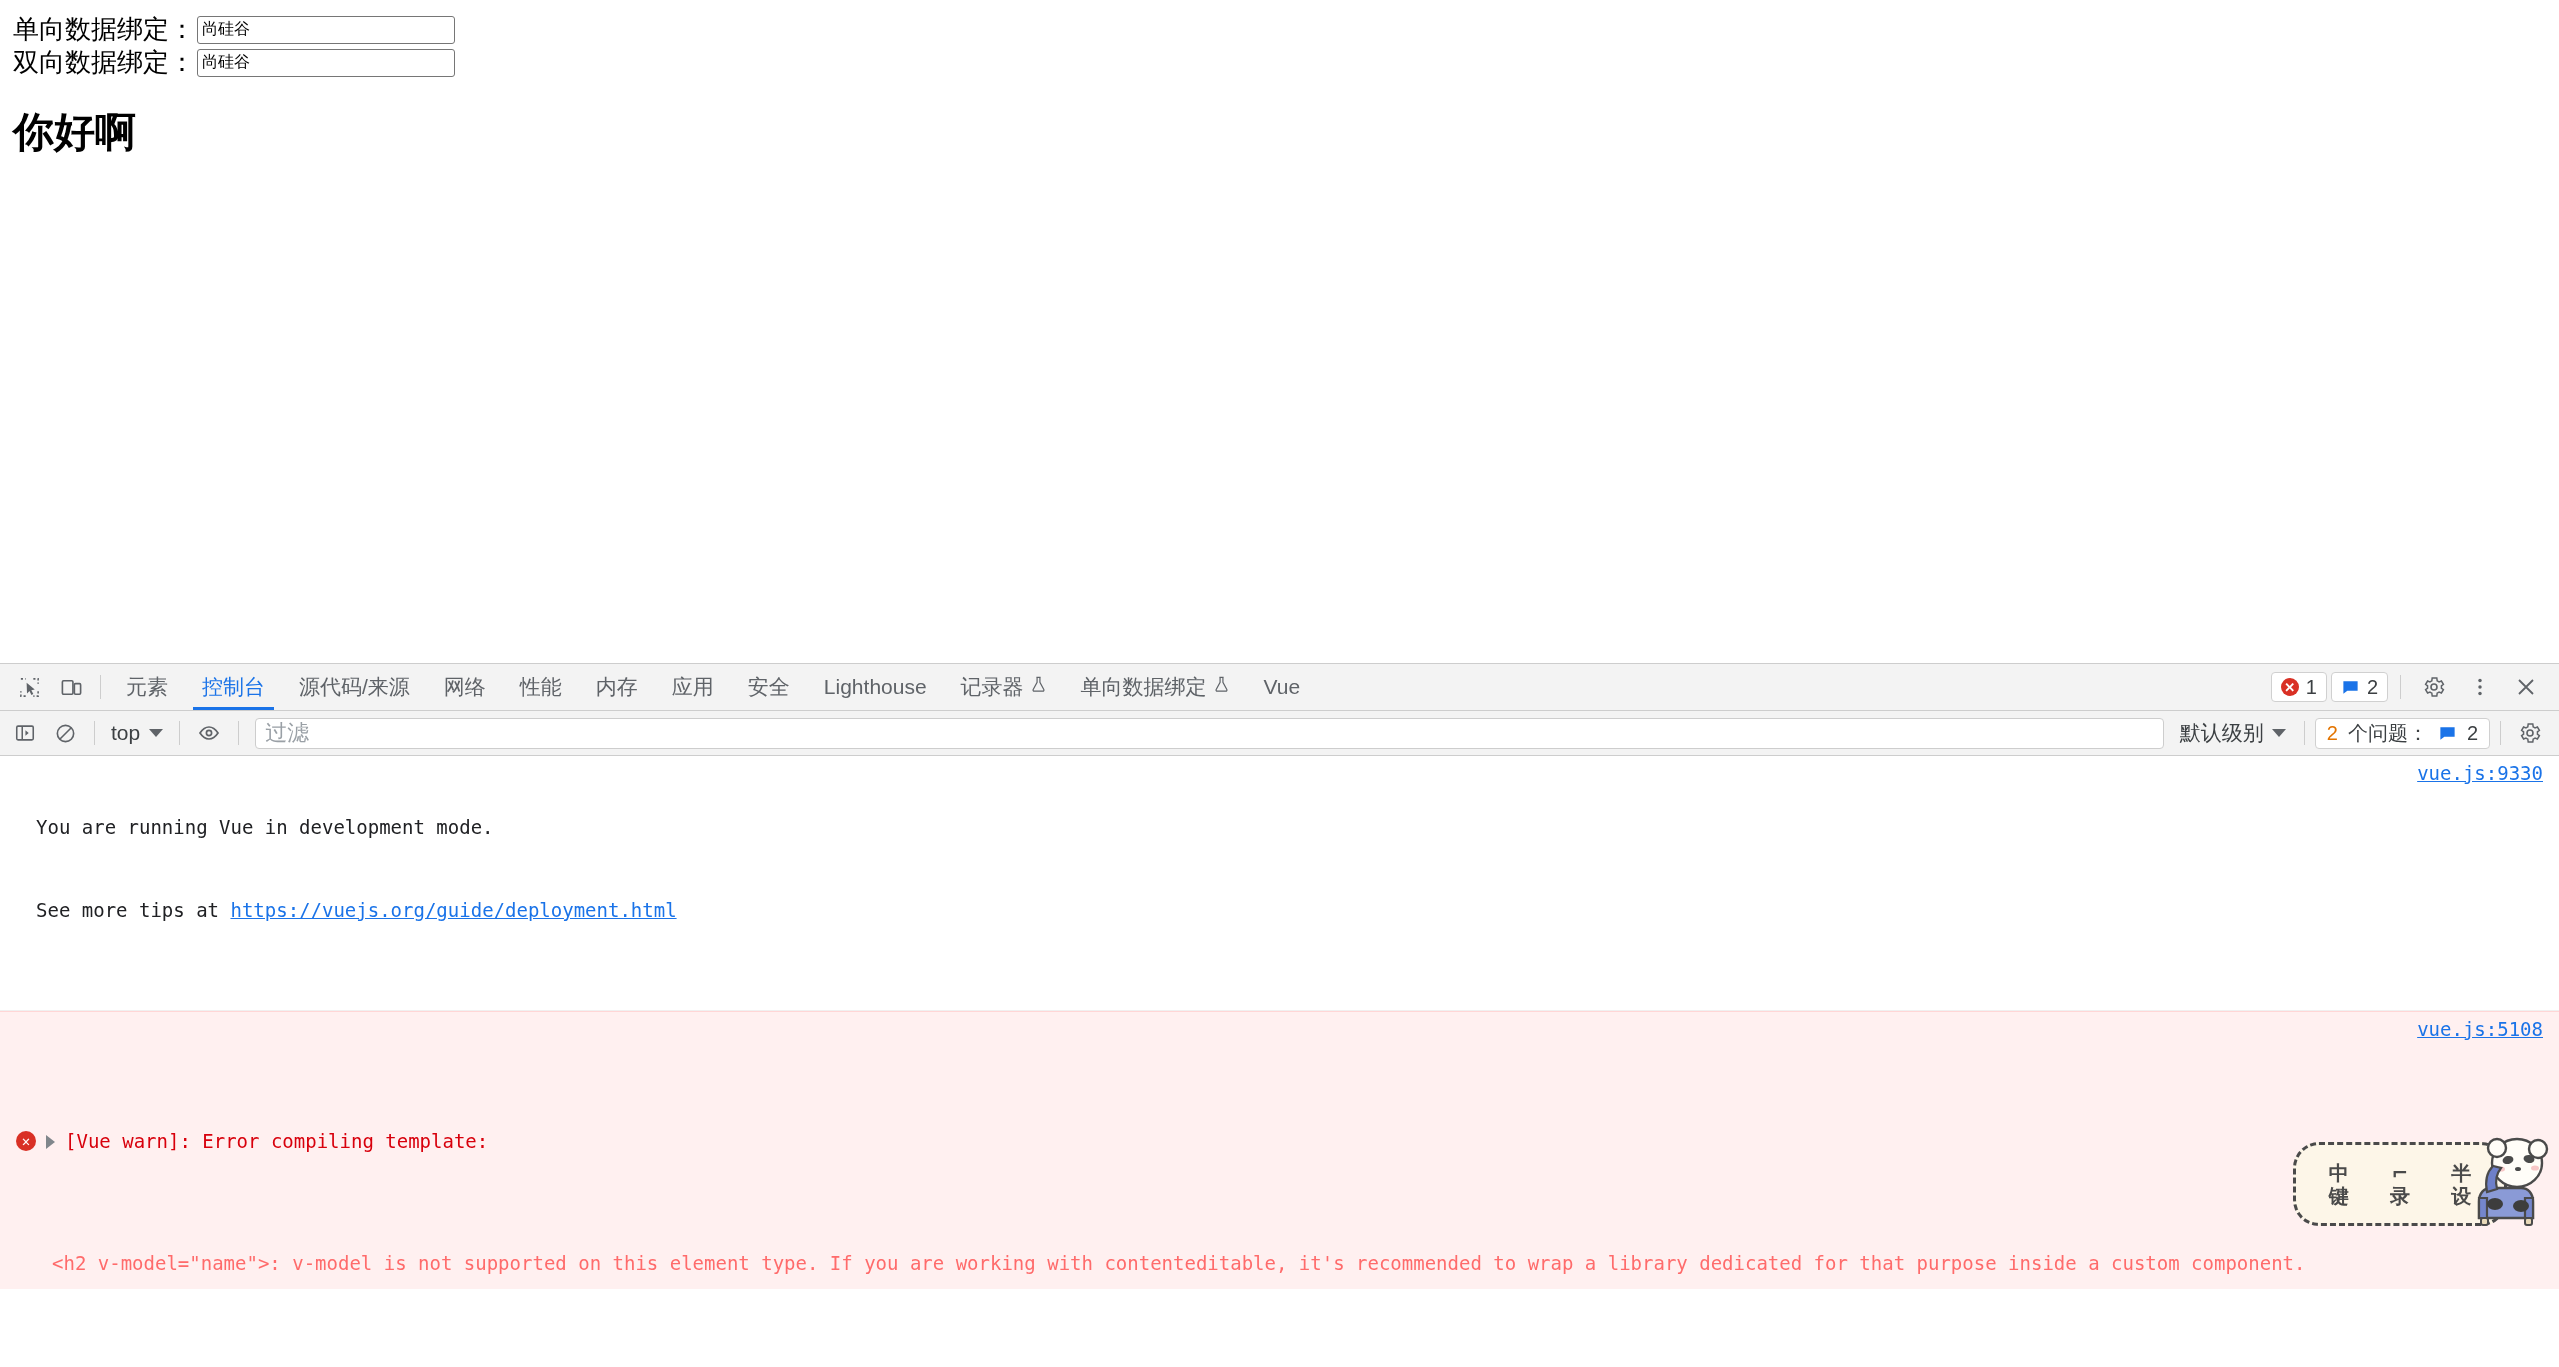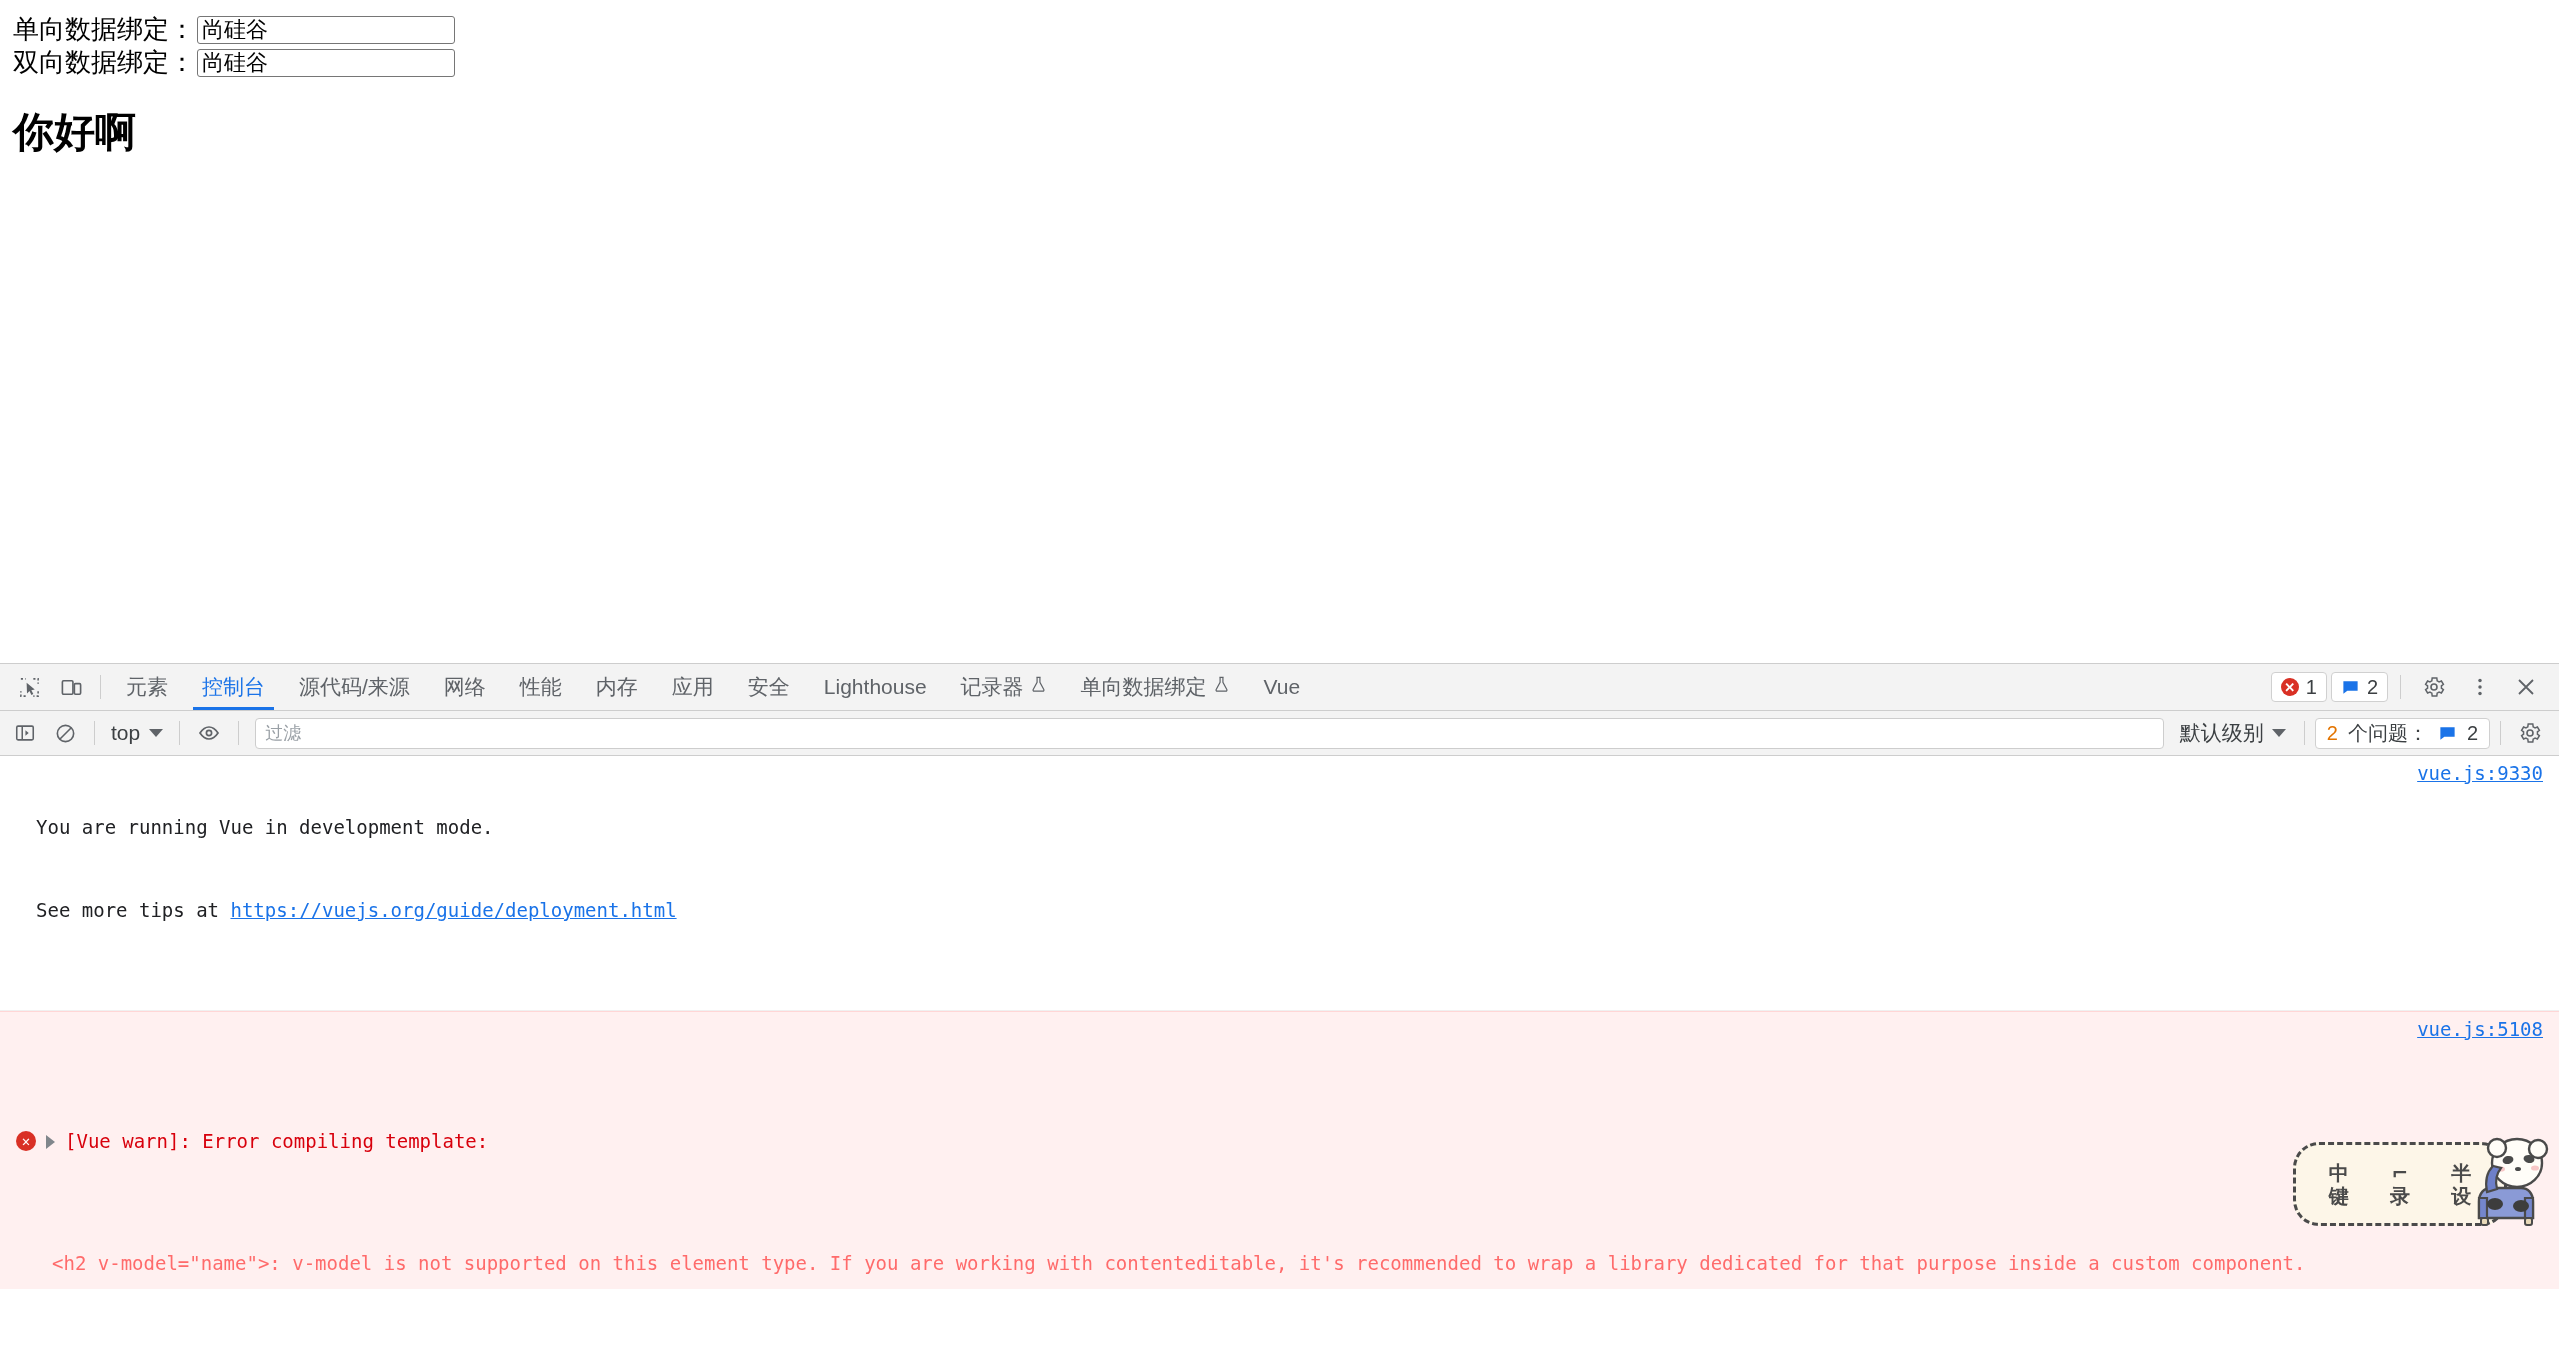--- a/index.html
+++ b/index.html
@@ -27,21 +27,21 @@
     height: 33px;
     font-size: 26px;
     color: #000;
     font-family: "Liberation Sans", sans-serif;
   }
   .bind-label { white-space: nowrap; }
   .bind-input {
     margin-left: 2px;
     width: 258px;
     height: 28px;
-    font-size: 22px;
+    font-size: 16px;
     padding: 1px 4px;
     border: 1px solid #767676;
     border-radius: 3px;
     background: #fff;
     color: #000;
     font-family: "Liberation Sans", sans-serif;
     outline: none;
   }
   #page-heading {
     margin: 31px 0 0 0;
@@ -165,21 +165,21 @@
     border-left: 7px solid transparent;
     border-right: 7px solid transparent;
     border-top: 8px solid #5f6368;
   }
   #filter-input {
     flex: 1 1 auto;
     height: 31px;
     border: 1px solid #cdcdcd;
     border-radius: 4px;
     background: #fff;
-    font-size: 18px;
+    font-size: 22px;
     color: #202124;
     padding: 0 9px;
     margin: 0 6px;
     font-family: "Liberation Sans", sans-serif;
     outline: none;
   }
   #filter-input::placeholder { color: #9aa0a6; }
   .levels {
     display: flex; align-items: center; gap: 8px;
     font-size: 21px; color: #3c4043;

